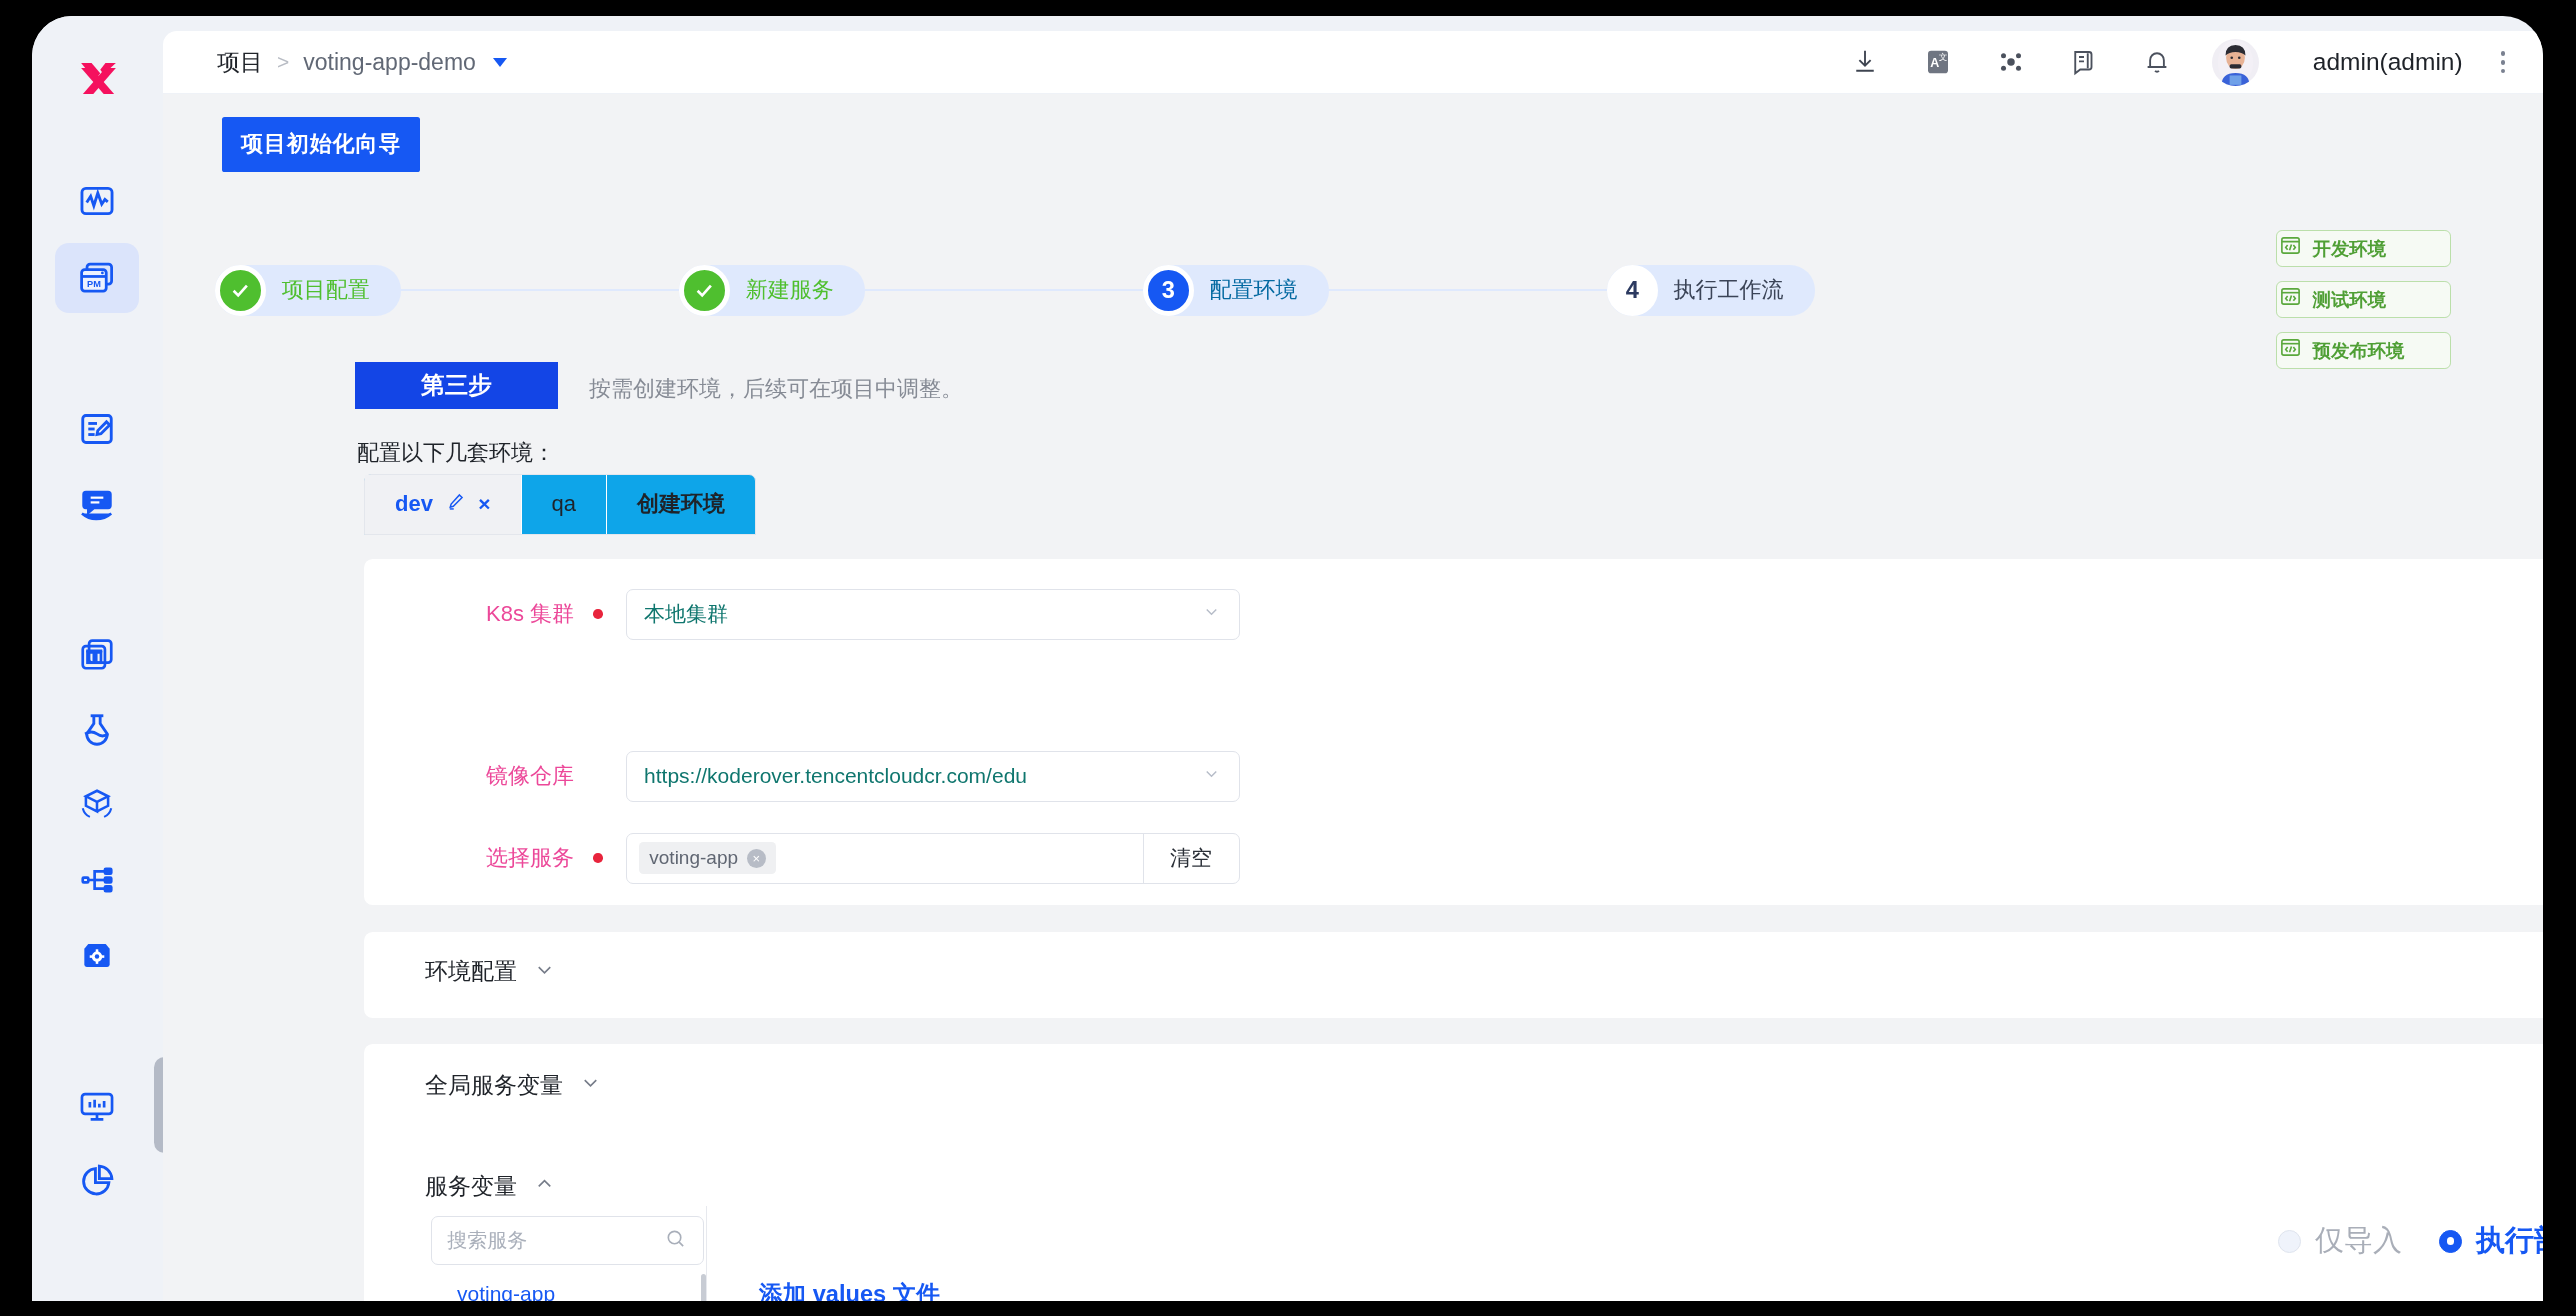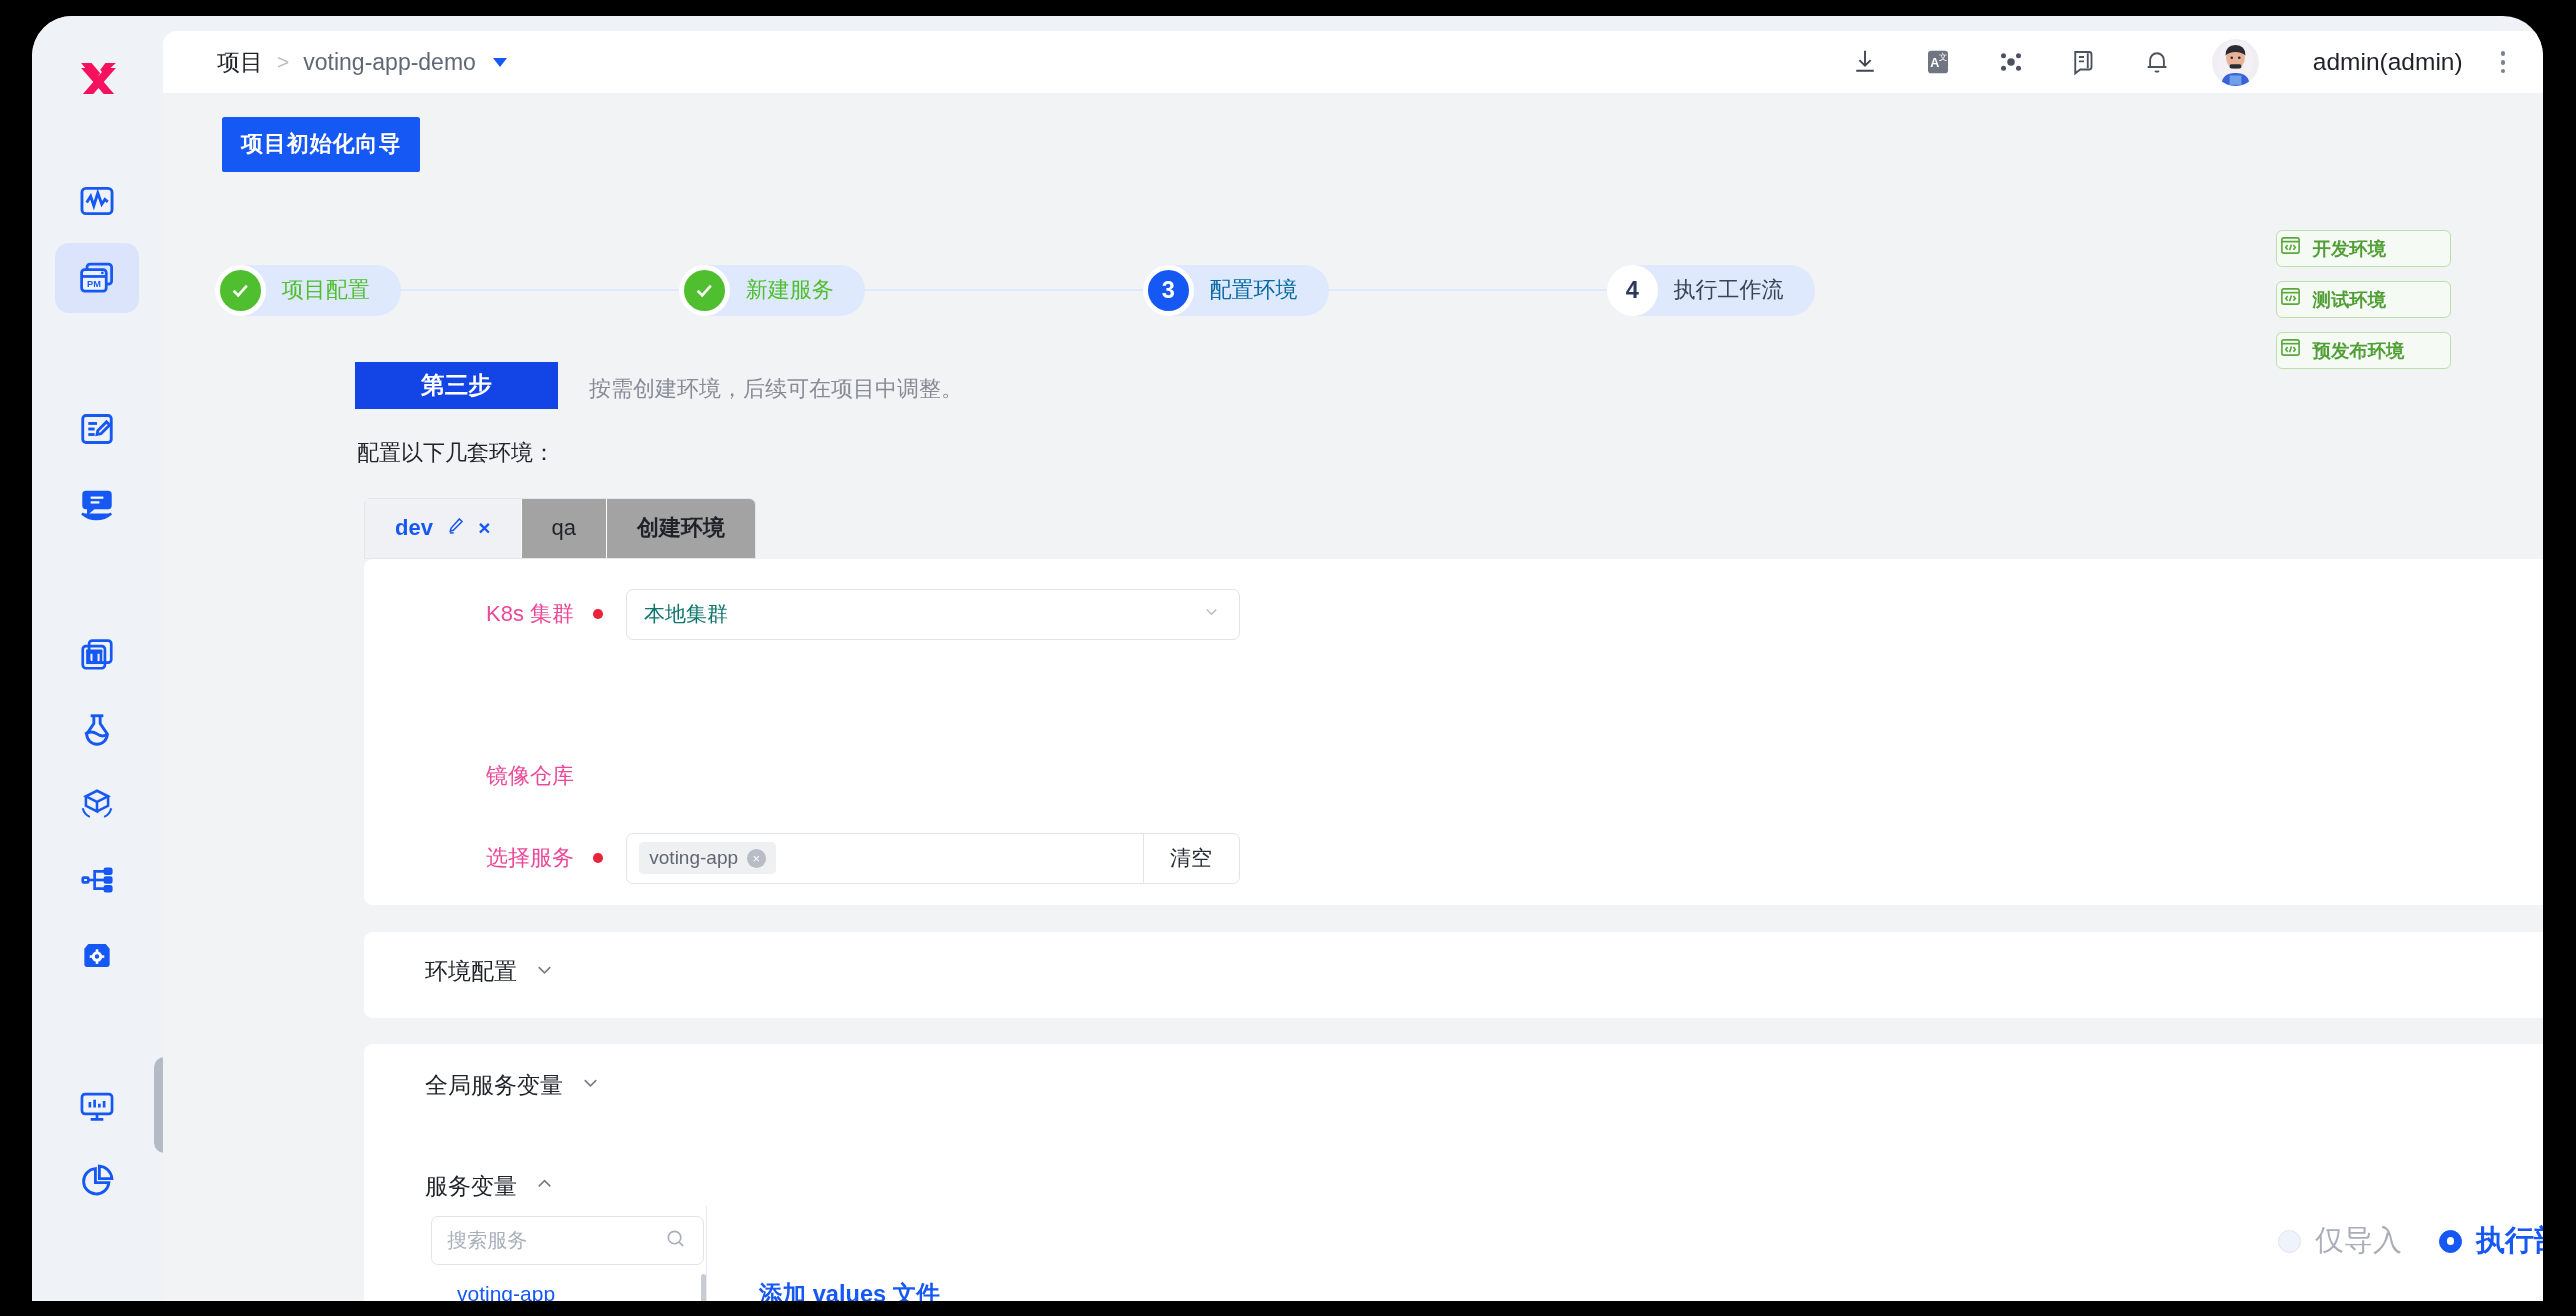--- a/index.html
+++ b/index.html
@@ -158,24 +158,23 @@
   }
   #env-hint {
     position: absolute; left: 194px; top: 344px;
     font-size: 22px; color: #1f2329;
   }
 
   
   #env-tabs {
     position: absolute; left: 201px; top: 380px;
     height: 61px; display: flex;
-    background: #a3a3a3;
+    background: #0ea5e9;
     border: 0.9px solid #e3e6ec;
     border-radius: 7px 7px 0 0;
-    margin-top: 24px;
   }
   .env-tab {
     display: flex; align-items: center; justify-content: center;
     gap: 12.2px; padding: 0 30px;
     border-right: 0.9px solid #ffffff;
     font-size: 22px; color: #1f2329;
   }
   .env-tab:last-child { border-right: none; }
   .env-tab.active { color: #1658f3; font-weight: bold; background: #f0f1f4; }
   .env-tab.active .tab-name { color: #1658f3; }
@@ -632,20 +631,28 @@
                   <polyline points="6,9.5 12,15.5 18,9.5"></polyline>
                 </svg>
           </span>
         </div>
       </div>
 
 
       <div class="form-row" style="left:0; top:192px;">
         <div class="form-label">镜像仓库</div>
         <div class="req-dot hidden"></div>
+        <div class="select">
+          <span>https://koderover.tencentcloudcr.com/edu</span>
+          <span class="chev">
+            <svg width="19" height="19" viewBox="0 0 24 24" fill="none" stroke="#b6bcc8" stroke-width="1.8">
+                  <polyline points="6,9.5 12,15.5 18,9.5"></polyline>
+                </svg>
+          </span>
+        </div>
       </div>
 
       <div class="form-row" style="left:0; top:274px;">
         <div class="form-label">选择服务</div>
         <div class="req-dot"></div>
         <div class="tag-field">
           <span class="tag">
             <span>voting-app</span>
             <span class="tag-close">×</span>
           </span>

